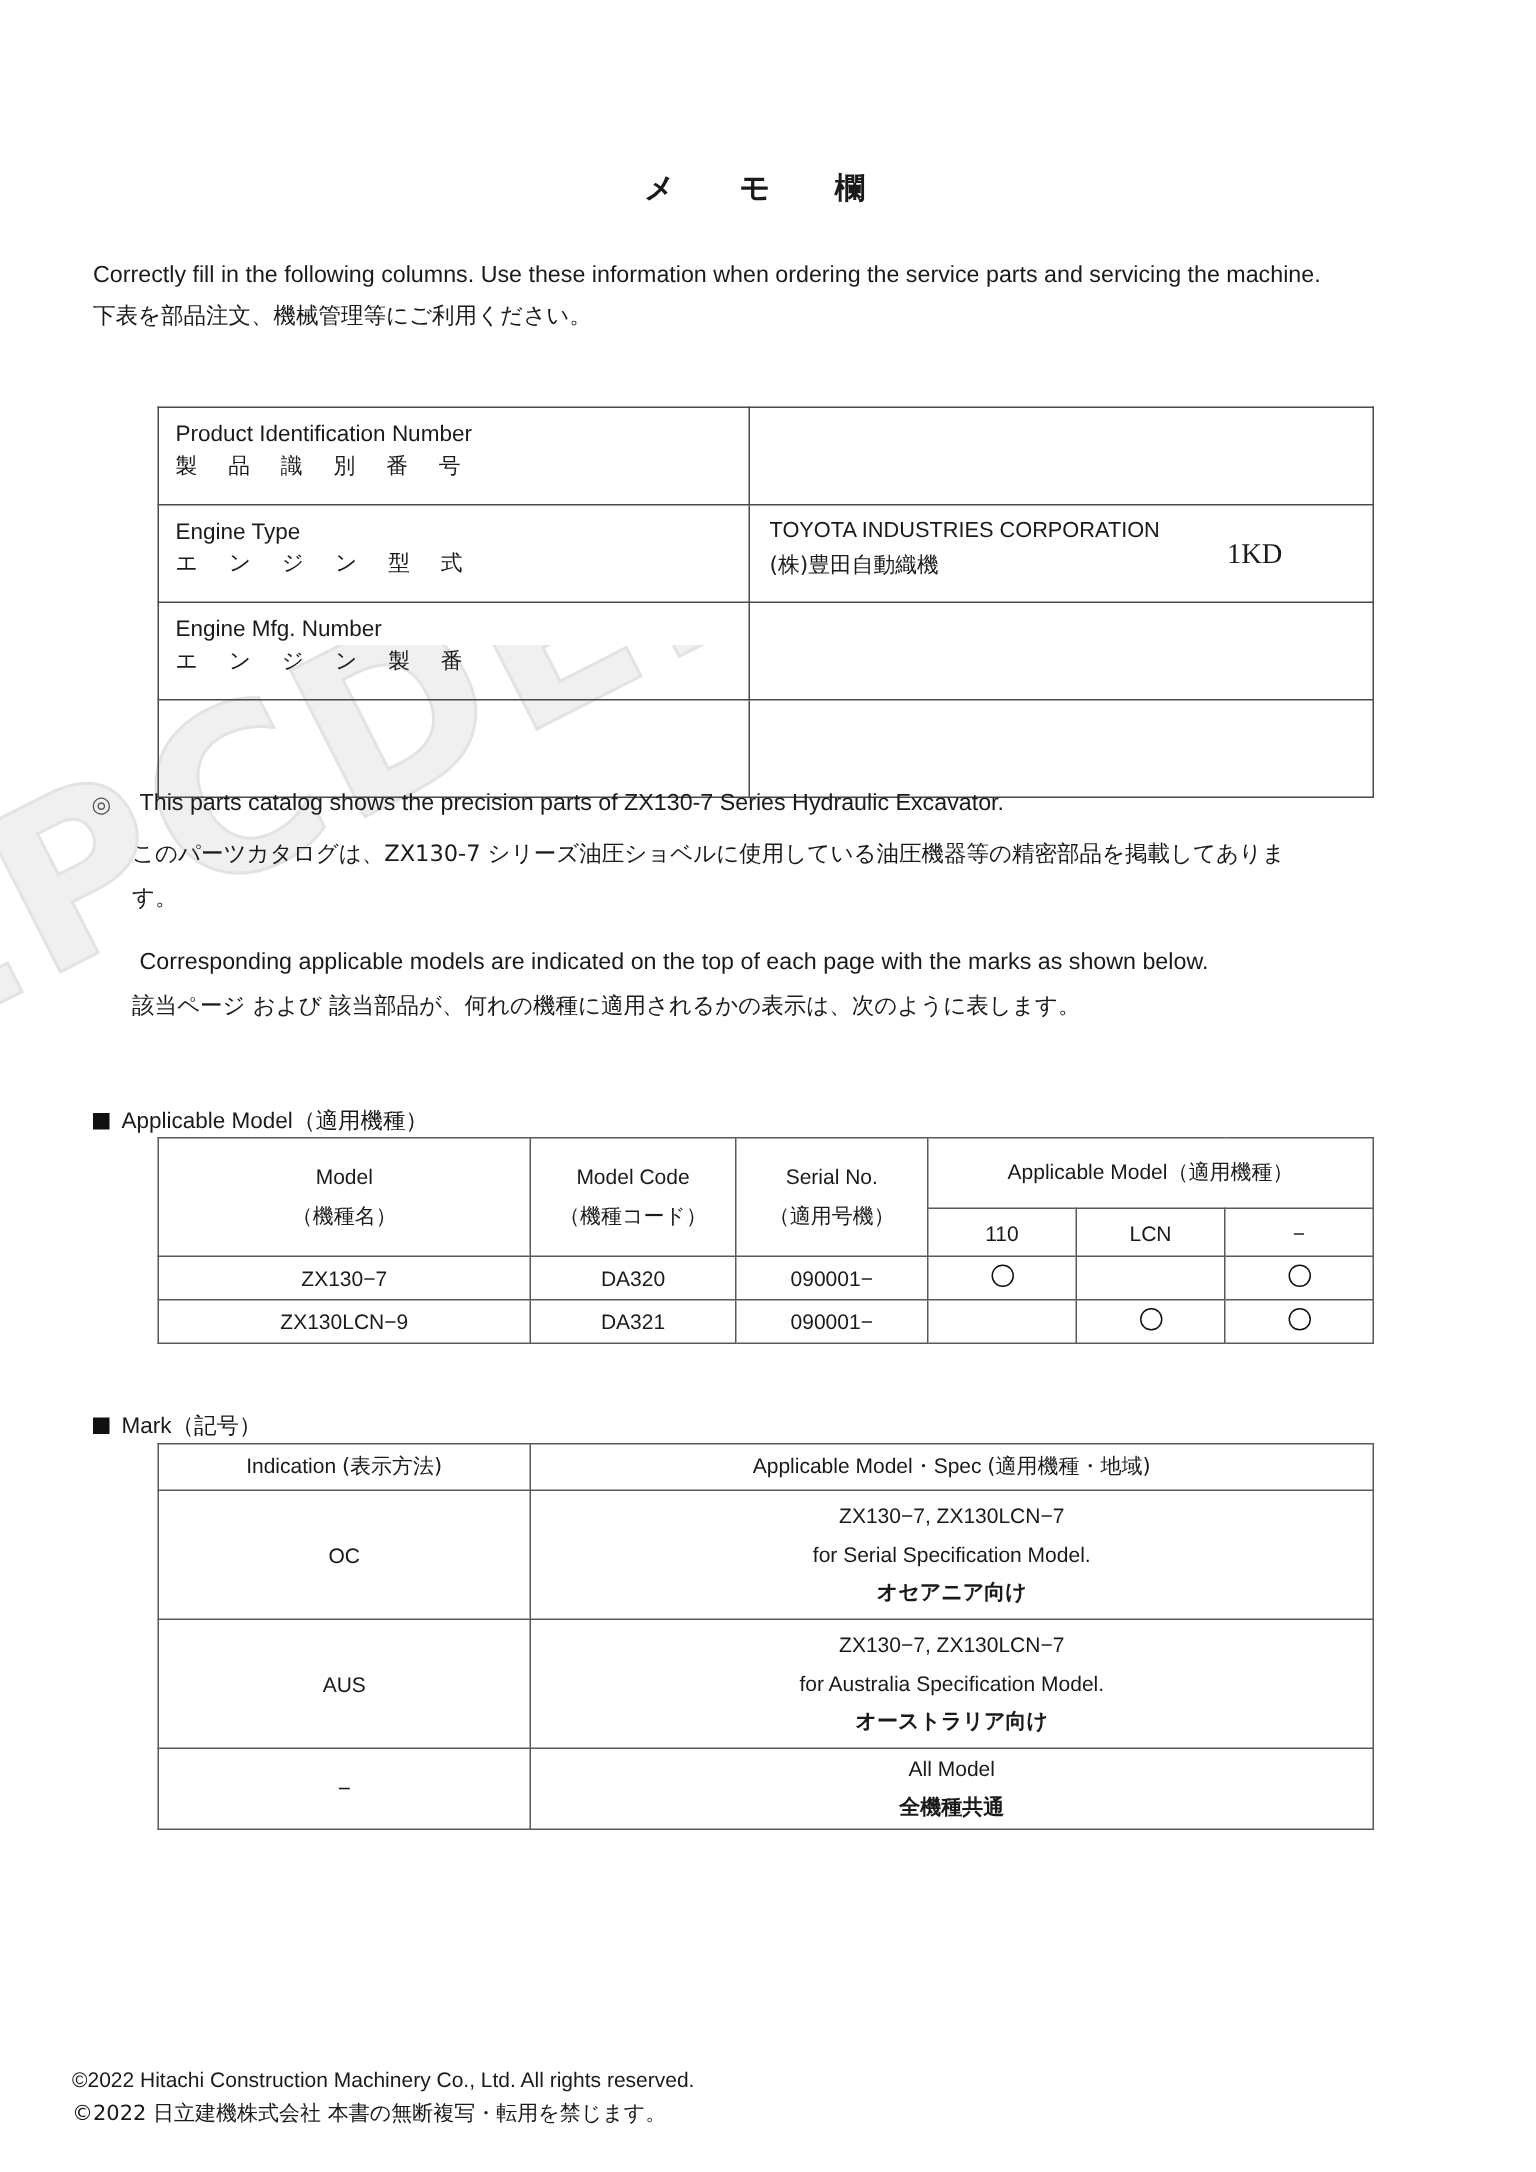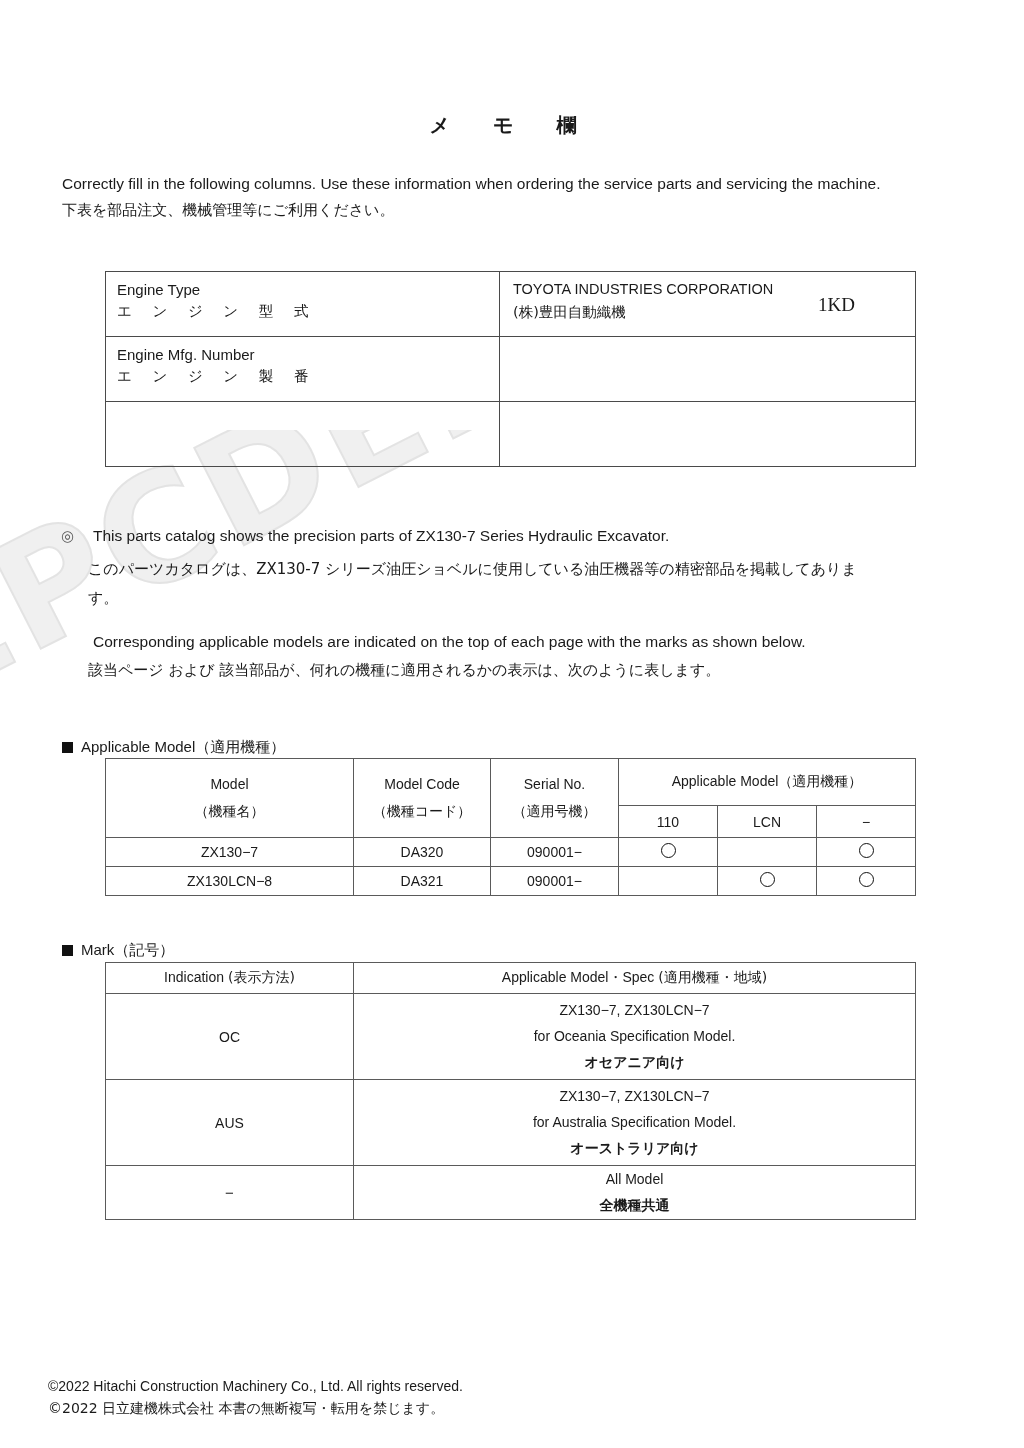--- a/index.html
+++ b/index.html
@@ -262,20 +262,30 @@
 
   <div class="doc-title" id="title-jp">メ モ 欄</div>
 
   <div class="intro" id="intro-en">Correctly fill in the following columns. Use these information when ordering the service parts and servicing the machine.</div>
   <div class="intro" id="intro-jp">下表を部品注文、機械管理等にご利用ください。</div>
 
   <table id="id-table">
     <tbody>
       <tr>
         <td class="lab">
+          <div class="lab-en">Product Identification Number</div>
+          <div class="lab-jp">製 品 識 別 番 号</div>
+        </td>
+        <td class="val">
+          <div class="eng-maker-en"></div>
+          <div class="eng-maker-jp"></div>
+        </td>
+      </tr>
+      <tr>
+        <td class="lab">
           <div class="lab-en">Engine Type</div>
           <div class="lab-jp">エ ン ジ ン 型 式</div>
         </td>
         <td class="val">
           <div class="eng-maker-en">TOYOTA INDUSTRIES CORPORATION</div>
           <div class="eng-maker-jp">(株)豊田自動織機</div>
           <div class="eng-code">1KD</div>
         </td>
       </tr>
       <tr>
@@ -338,21 +348,21 @@
       </tr>
       <tr class="body-row">
         <td>ZX130−7</td>
         <td>DA320</td>
         <td>090001−</td>
         <td><span class="circ"></span></td>
         <td></td>
         <td><span class="circ"></span></td>
       </tr>
       <tr class="body-row">
-        <td>ZX130LCN−8</td>
+        <td>ZX130LCN−9</td>
         <td>DA321</td>
         <td>090001−</td>
         <td></td>
         <td><span class="circ"></span></td>
         <td><span class="circ"></span></td>
       </tr>
     </tbody>
   </table>
 
   <div class="sec-head" id="head-mark">
@@ -368,21 +378,21 @@
         </td>
         <td>
           <span>Applicable Model・Spec</span>
           <span class="jp-inline">(適用機種・地域)</span>
         </td>
       </tr>
       <tr class="r3">
         <td>OC</td>
         <td>
           <div class="spec-l1">ZX130−7, ZX130LCN−7</div>
-          <div class="spec-l2">for Oceania Specification Model.</div>
+          <div class="spec-l2">for Serial Specification Model.</div>
           <div class="spec-jp">オセアニア向け</div>
         </td>
       </tr>
       <tr class="r3">
         <td>AUS</td>
         <td>
           <div class="spec-l1">ZX130−7, ZX130LCN−7</div>
           <div class="spec-l2">for Australia Specification Model.</div>
           <div class="spec-jp">オーストラリア向け</div>
         </td>

